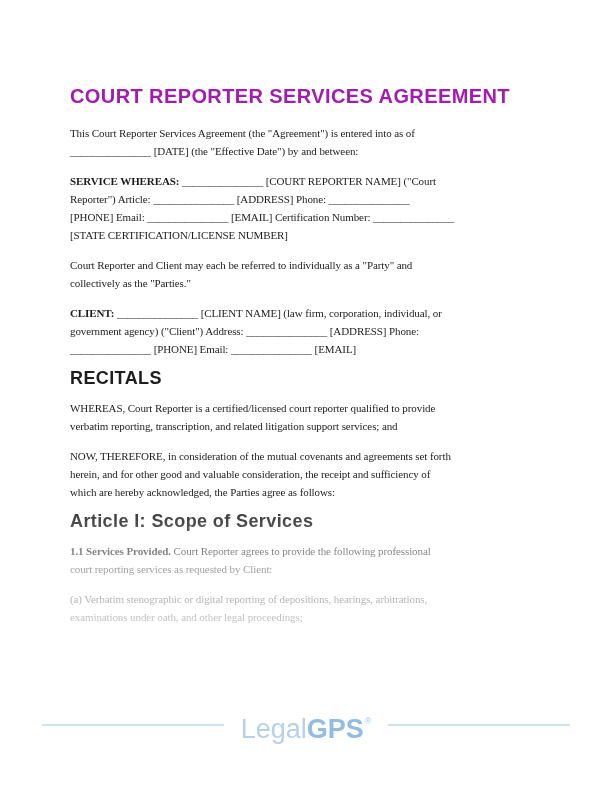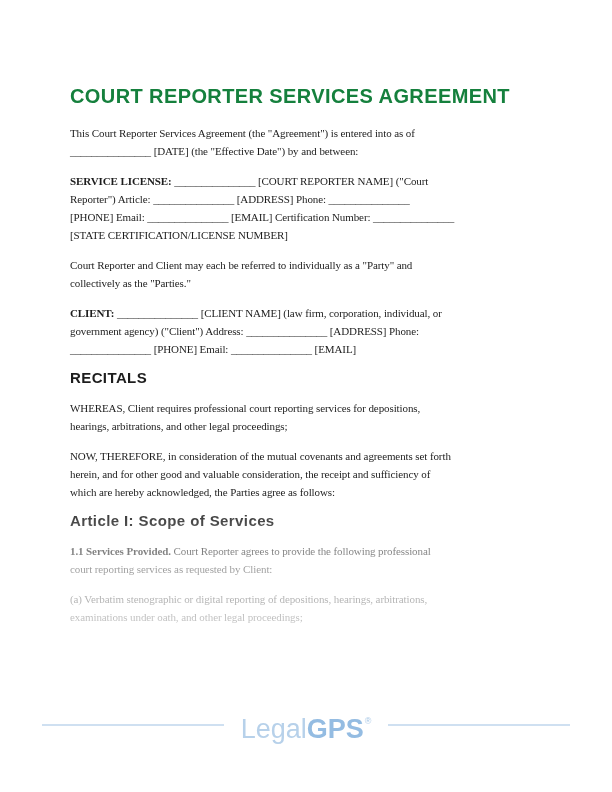--- a/index.html
+++ b/index.html
@@ -17,34 +17,34 @@
     left: 70px;
     top: 84px;
     width: 486px;
   }
   h1.doc-title {
     font-family: "Liberation Sans", sans-serif;
     font-size: 20px;
     line-height: 24px;
     font-weight: bold;
     letter-spacing: 0.4px;
-    color: #15803d;
+    color: #a21caf;
     margin: 0 0 16px 0;
   }
   p.para {
     font-size: 11px;
     line-height: 18px;
     letter-spacing: -0.1px;
     margin: 0 0 12px 0;
     white-space: pre-line;
   }
   p.para .lead { font-weight: bold; }
   h2.section-heading {
     font-family: "Liberation Sans", sans-serif;
-    font-size: 15px;
+    font-size: 18px;
     line-height: 16px;
     font-weight: bold;
     letter-spacing: 0.4px;
     color: #1d1d1d;
     margin: 4px 0 13px 0;
   }
   
   .fade-overlay {
     position: absolute;
     left: 0;
@@ -95,37 +95,37 @@
 
 <div class="page">
 
   <div class="content">
 
     <h1 class="doc-title">COURT REPORTER SERVICES AGREEMENT</h1>
 
     <p class="para">This Court Reporter Services Agreement (the "Agreement") is entered into as of
 _______________ [DATE] (the "Effective Date") by and between:</p>
 
-    <p class="para"><span class="lead">SERVICE LICENSE:</span><span> _______________ [COURT REPORTER NAME] ("Court
+    <p class="para"><span class="lead">SERVICE WHEREAS:</span><span> _______________ [COURT REPORTER NAME] ("Court
 Reporter") Article: _______________ [ADDRESS] Phone: _______________
 [PHONE] Email: _______________ [EMAIL] Certification Number: _______________
 [STATE CERTIFICATION/LICENSE NUMBER]</span></p>
 
     <p class="para">Court Reporter and Client may each be referred to individually as a "Party" and
 collectively as the "Parties."</p>
 
     <p class="para"><span class="lead">CLIENT:</span><span> _______________ [CLIENT NAME] (law firm, corporation, individual, or
 government agency) ("Client") Address: _______________ [ADDRESS] Phone:
 _______________ [PHONE] Email: _______________ [EMAIL]</span></p>
 
     <h2 class="section-heading">RECITALS</h2>
 
+    <p class="para">WHEREAS, Court Reporter is a certified/licensed court reporter qualified to provide
+verbatim reporting, transcription, and related litigation support services; and</p>
 
-    <p class="para">WHEREAS, Client requires professional court reporting services for depositions,
-hearings, arbitrations, and other legal proceedings;</p>
 
     <p class="para">NOW, THEREFORE, in consideration of the mutual covenants and agreements set forth
 herein, and for other good and valuable consideration, the receipt and sufficiency of
 which are hereby acknowledged, the Parties agree as follows:</p>
 
     <h2 class="section-heading">Article I: Scope of Services</h2>
 
     <p class="para"><span class="lead">1.1 Services Provided.</span><span> Court Reporter agrees to provide the following professional
 court reporting services as requested by Client:</span></p>
 

